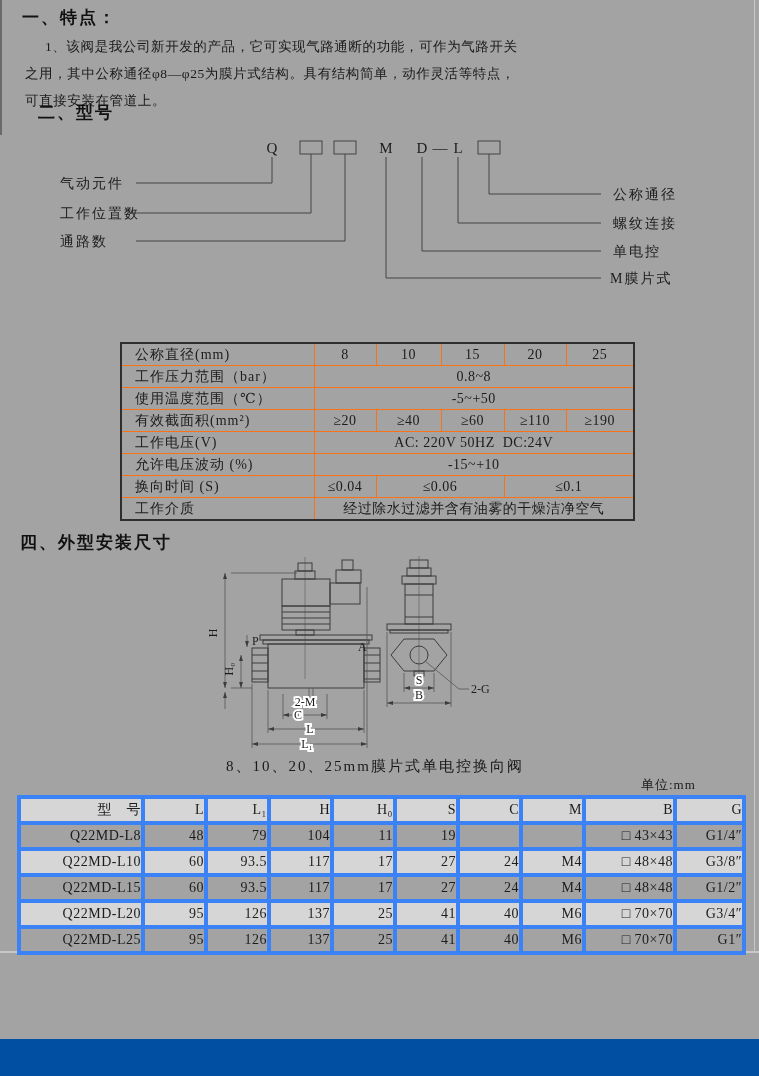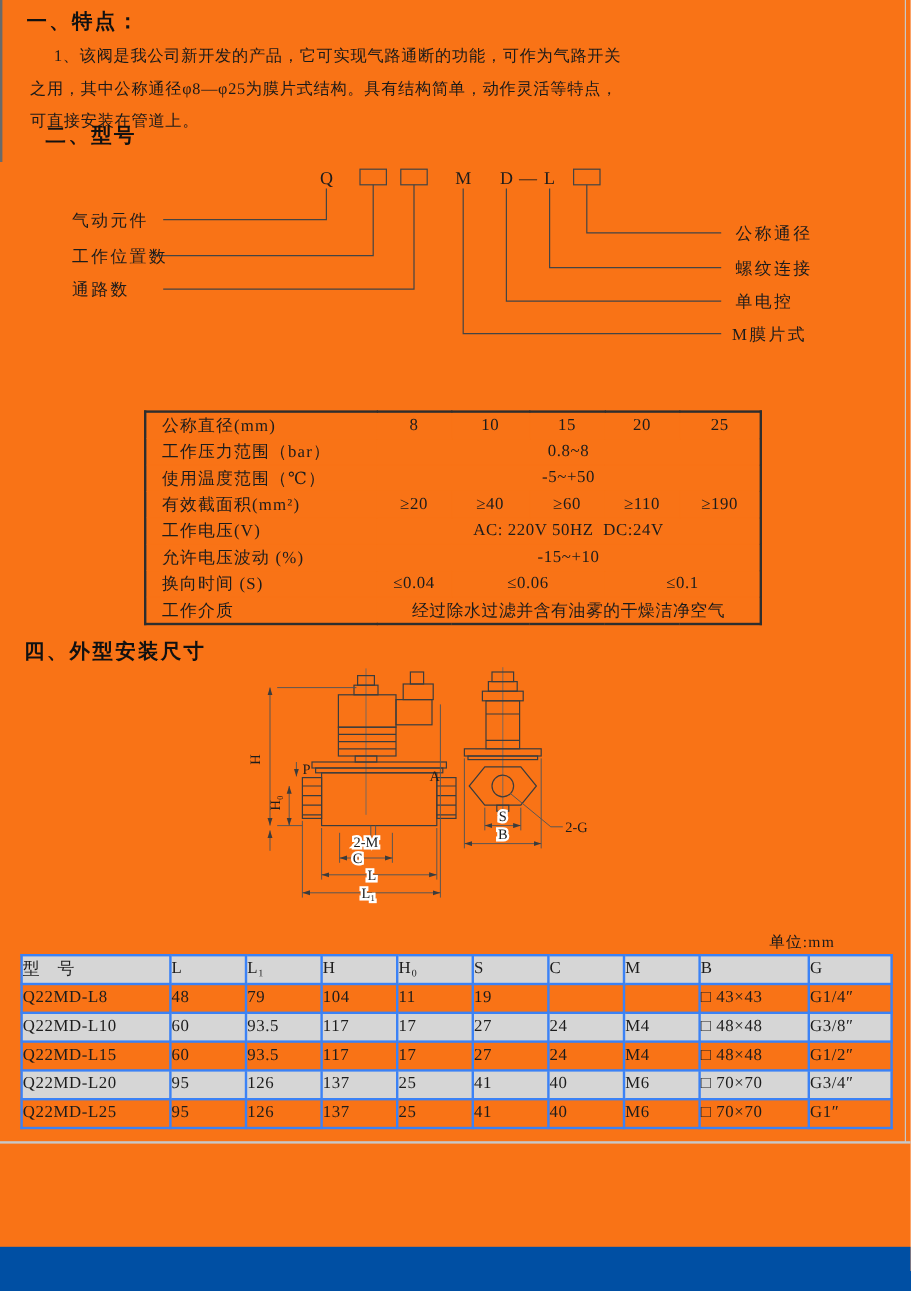--- a/index.html
+++ b/index.html
@@ -1,33 +1,33 @@
 <!DOCTYPE html>
 <html><head>
 <meta charset="utf-8">
 <style>
   html,body{margin:0;padding:0;background:#ffffff;}
-  .page{position:relative;width:759px;height:1076px;background:#f97316;overflow:hidden;
+  .page{position:relative;width:759px;height:1076px;background:#a3a3a3;overflow:hidden;
         font-family:"Liberation Serif","DejaVu Serif",serif;color:#1e1e1e;}
   .abs{position:absolute;}
   .sec-title{font-family:"Liberation Sans","DejaVu Sans",sans-serif;font-weight:bold;
              font-size:17px;letter-spacing:2px;color:#111;white-space:nowrap;}
   .intro{font-size:13.5px;line-height:27px;letter-spacing:0.6px;color:#1a1a1a;}
   .intro .ln{white-space:nowrap;}
   .intro .ln.first{text-indent:20px;}
   
   table{border-collapse:collapse;table-layout:fixed;}
   .t1{width:513px;font-size:14px;}
   .t1 td{border:1px solid #f97316;height:21px;text-align:center;white-space:pre;
          letter-spacing:0.5px;padding:0;color:#1c1c1c;}
   .t1 td.lbl{text-align:left;padding-left:13px;letter-spacing:1px;}
   .t1{border:2px solid #2e2e2e;}
   
   .t2{width:725px;font-size:14px;}
-  .t2 td{border:2px solid #3b82f6;height:22px;text-align:left;white-space:pre;
+  .t2 td{border:4px solid #3b82f6;height:22px;text-align:right;white-space:pre;
          padding:0;color:#1c1c1c;letter-spacing:0.5px;}
   .t2{border:2px solid #2e2e2e;}
   .t2 tr.shade td{background:#d6d6d6;}
   .caption{font-size:15px;letter-spacing:2px;text-align:center;color:#1a1a1a;white-space:nowrap;}
   .unit{font-size:13px;letter-spacing:1px;color:#1a1a1a;}
   .footer-bar{background:#004fa3;}
   .vline{background:#c8c8c8;}
   .hline{background:#c8c8c8;}
   svg text{font-family:"Liberation Serif","DejaVu Serif",serif;fill:#1c1c1c;}
   svg .cjk{font-size:14px;letter-spacing:2px;}
@@ -230,20 +230,21 @@
       <text class="dim halo" x="224" y="133" text-anchor="middle">S</text>
       <line class="dimln" x1="192" y1="81" x2="192" y2="156"></line>
       <line class="dimln" x1="256" y1="81" x2="256" y2="156"></line>
       <line class="dimln" x1="192" y1="152" x2="256" y2="152" marker-start="url(#mS)" marker-end="url(#mE)"></line>
       <text class="dim halo" x="224" y="148" text-anchor="middle">B</text>
       <path class="dimln" d="M230,110 L264,138 H274"></path>
       <text class="dim" x="276" y="142">2-G</text>
     </g>
   </svg>
 
+  <div class="abs caption" style="left:195px;top:757px;width:360px;">8、10、20、25mm膜片式单电控换向阀</div>
 
   <div class="abs unit" style="left:641px;top:776px;">单位:mm</div>
 
   <table class="abs t2" style="left:17px;top:795px;">
     <colgroup>
         <col style="width:124px">
         <col style="width:63px">
         <col style="width:63px">
       <col style="width:63px">
         <col style="width:63px">

